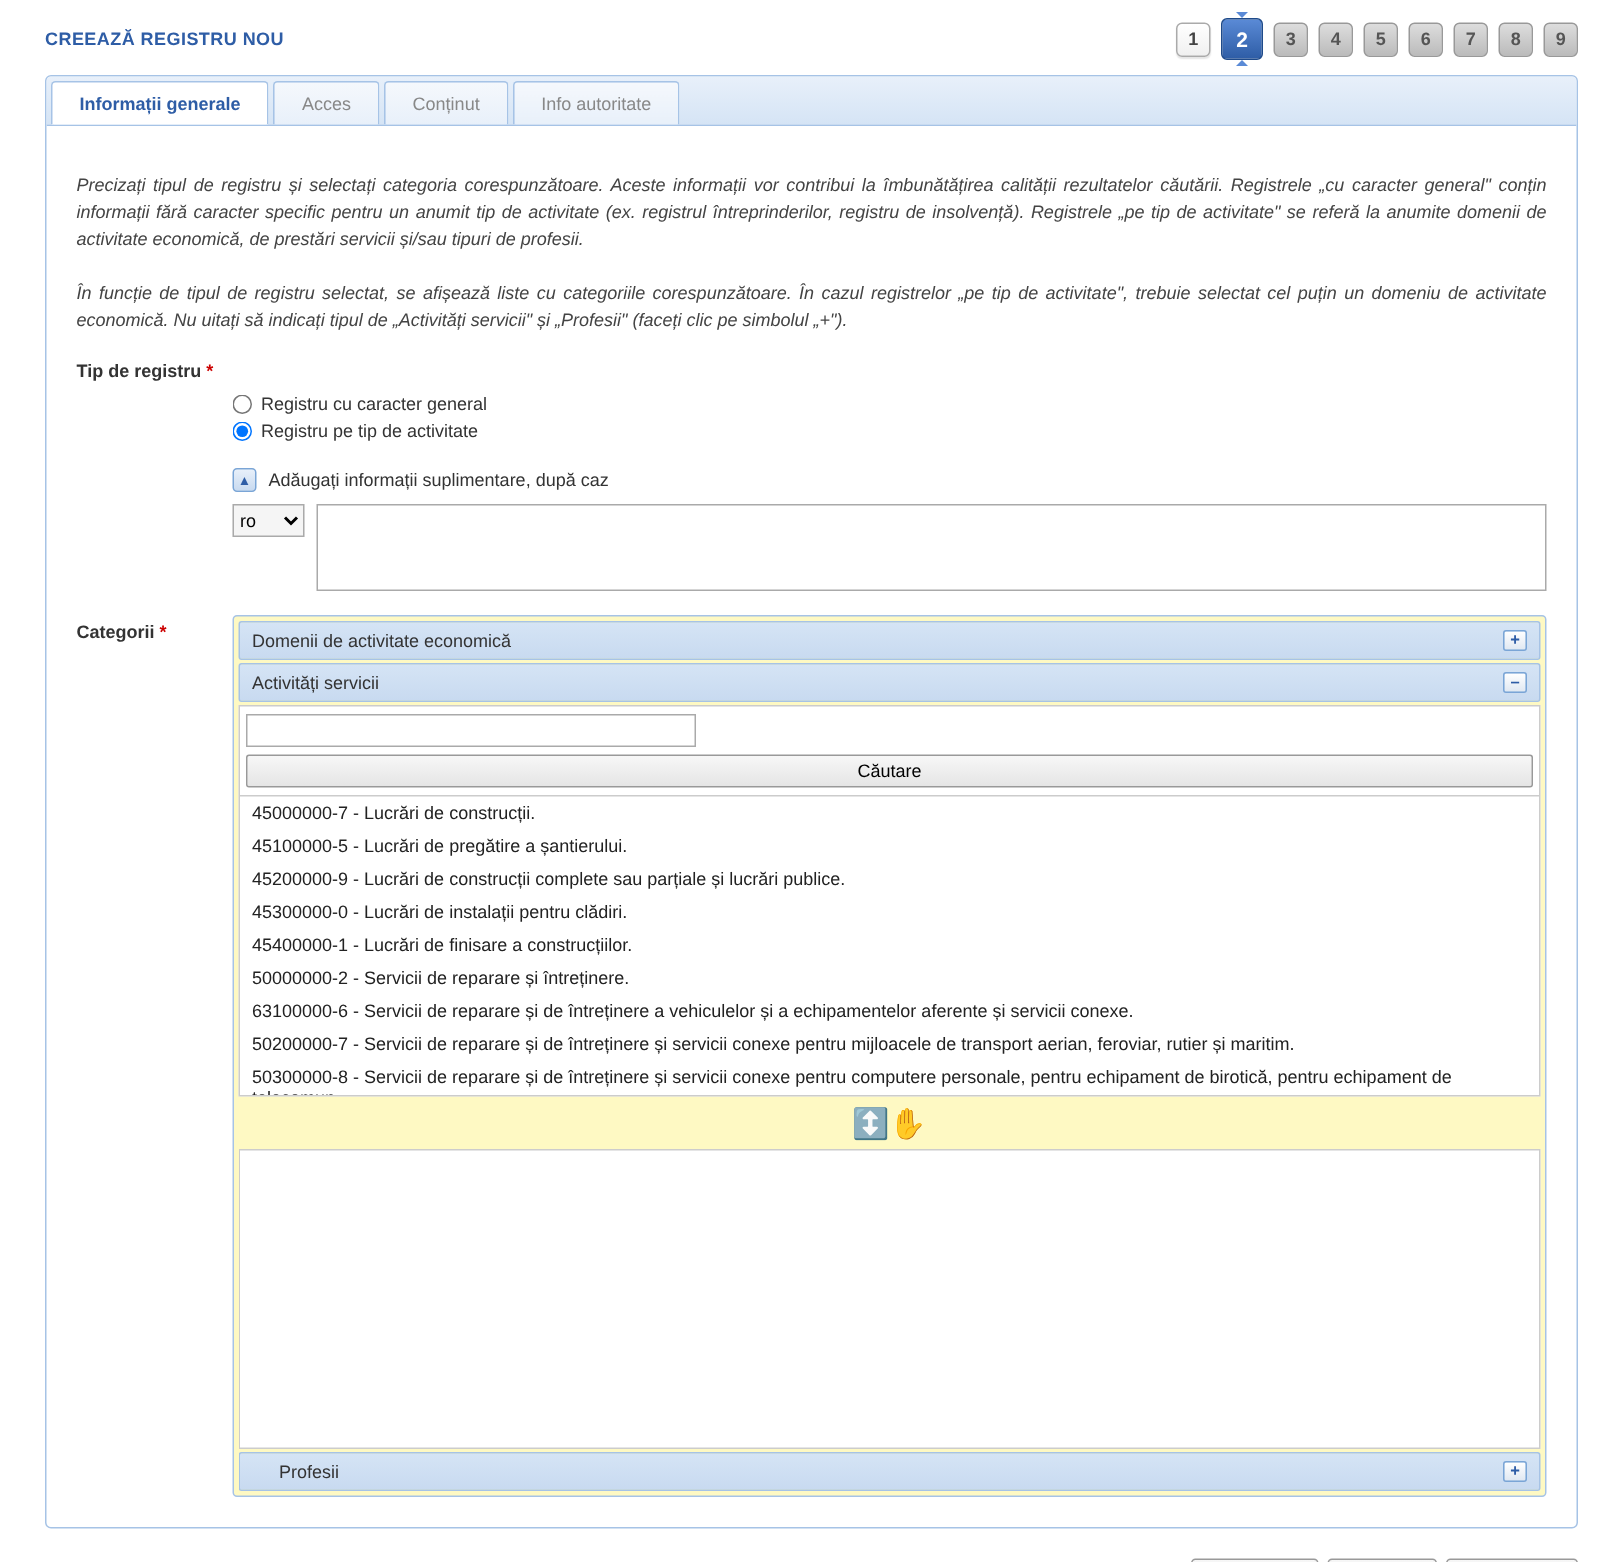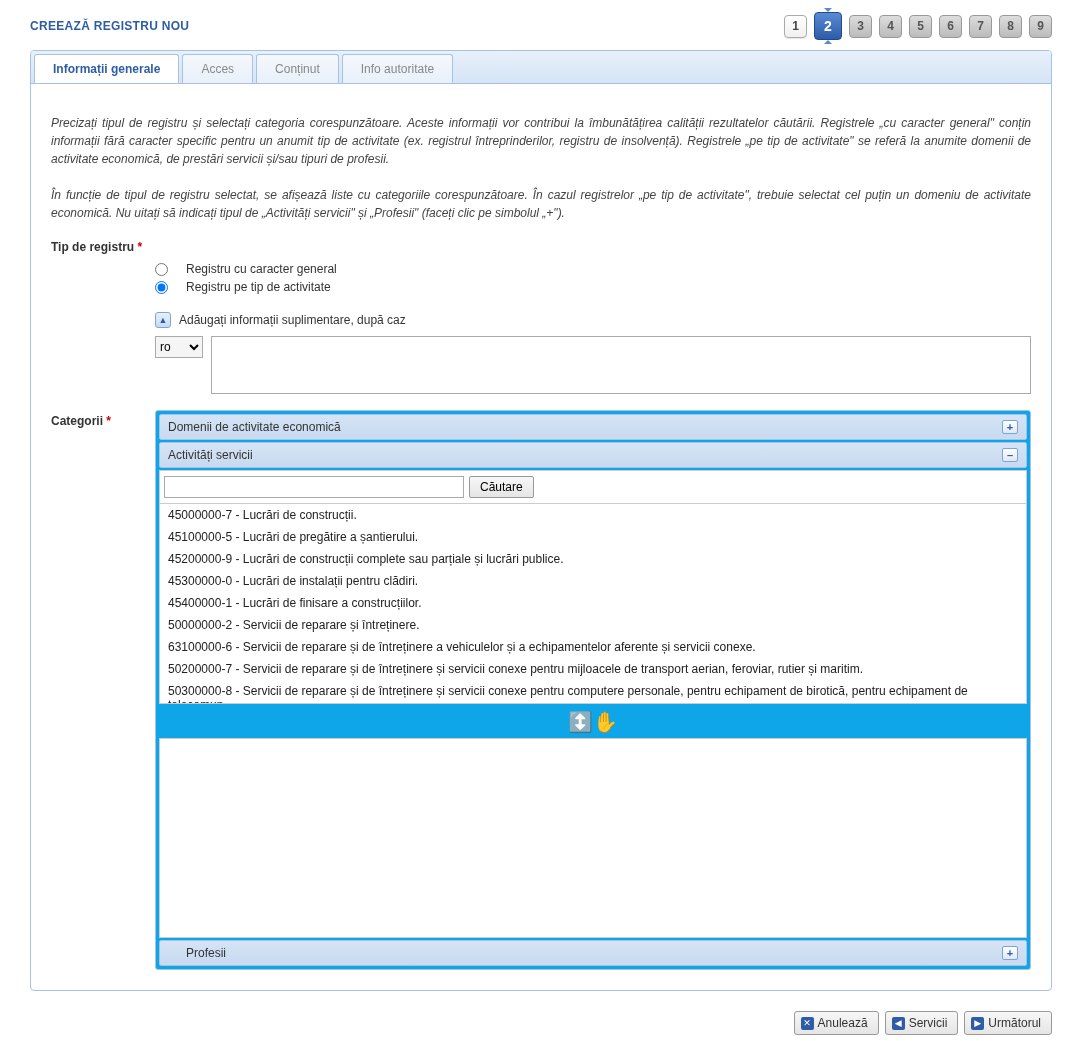--- a/index.html
+++ b/index.html
@@ -17,35 +17,35 @@
     .main-panel { border: 1px solid #a6c3e6; border-radius: 4px; overflow: hidden; background: #fff; }
     .tabs { background: linear-gradient(#e8f0fa, #d5e4f5); border-bottom: 1px solid #a6c3e6; display: flex; padding: 0; }
     .tab { padding: 7px 18px; border: 1px solid #a6c3e6; border-bottom: none; background: linear-gradient(#f5f8fc, #e8f0fa); color: #888; font-size: 12px; margin-top: 3px; margin-left: 3px; border-radius: 3px 3px 0 0; }
     .tab.active { background: #fff; color: #2e5da6; font-weight: bold; margin-top: 3px; position: relative; z-index: 1; }
     .tab-content { padding: 30px 20px 20px; }
     .description { font-style: italic; color: #444; text-align: justify; margin-bottom: 18px; line-height: 1.5; }
     .field-row { margin-bottom: 16px; }
     .field-label { font-weight: bold; color: #333; display: block; margin-bottom: 8px; }
     .required { color: #c00; }
     .radio-group { margin-left: 104px; }
-    .radio-item { display: flex; align-items: center; gap: 18px; margin-bottom: 4px; }
+    .radio-item { display: flex; align-items: center; gap: 6px; margin-bottom: 4px; }
     .radio-item input { margin: 0; }
     .expand-row { margin-left: 104px; margin-top: 18px; display: flex; align-items: center; gap: 8px; }
     .expand-btn { width: 16px; height: 16px; background: linear-gradient(#e8f0fa, #c8daf0); border: 1px solid #7aa5d6; border-radius: 3px; display: flex; align-items: center; justify-content: center; color: #2e5da6; font-size: 9px; cursor: pointer; }
     .lang-textarea-row { margin-left: 104px; margin-top: 8px; display: flex; gap: 8px; align-items: flex-start; }
     .lang-select { width: 48px; height: 22px; border: 1px solid #aaa; font-size: 12px; background: #f5f5f5; }
     .addl-textarea { flex: 1; height: 58px; border: 1px solid #aaa; resize: none; padding: 4px; font-family: inherit; font-size: 12px; }
     .categories-section { display: flex; gap: 12px; }
     .cat-label { width: 92px; font-weight: bold; padding-top: 4px; }
     .cat-content { flex: 1; }
-    .cat-panel { border: 1px solid #a6c3e6; border-radius: 3px; background: #0ea5e9; padding: 3px; }
+    .cat-panel { border: 1px solid #a6c3e6; border-radius: 3px; background: #fef9c3; padding: 3px; }
     .accordion-header { background: linear-gradient(#d5e4f5, #c8daf0); border: 1px solid #a6c3e6; border-radius: 2px; padding: 5px 8px; font-size: 12px; color: #333; display: flex; justify-content: space-between; align-items: center; margin-bottom: 2px; cursor: pointer; }
     .accordion-toggle { width: 16px; height: 14px; background: linear-gradient(#fff, #e0e8f2); border: 1px solid #7aa5d6; border-radius: 2px; display: flex; align-items: center; justify-content: center; color: #2e5da6; font-size: 11px; font-weight: bold; line-height: 1; }
     .accordion-body { background: #fff; border: 1px solid #ccc; margin-bottom: 2px; }
-    .search-row { padding: 5px 4px; display: flex; gap: 5px; }
+    .search-row { padding: 5px 4px; display: flex; gap: 5px; flex-direction: column; }
     .search-input { width: 300px; height: 22px; border: 1px solid #aaa; padding: 2px 4px; font-size: 12px; }
     .search-btn { padding: 3px 10px; border: 1px solid #999; background: linear-gradient(#f7f7f7, #e5e5e5); border-radius: 2px; font-size: 12px; cursor: pointer; }
     .list-box { height: 200px; overflow-y: scroll; border-top: 1px solid #ccc; }
     .list-item { padding: 4px 8px; font-size: 12px; color: #222; cursor: pointer; }
     .drag-handle { text-align: center; padding: 4px; }
     .drag-icon { font-size: 20px; }
     .empty-box { background: #fff; border: 1px solid #ccc; height: 200px; }
     .footer-buttons { display: flex; justify-content: flex-end; gap: 6px; margin-top: 20px; }
     .action-btn { padding: 4px 10px 4px 6px; border: 1px solid #999; background: linear-gradient(#f7f7f7, #e5e5e5); border-radius: 3px; font-size: 12px; display: flex; align-items: center; gap: 4px; cursor: pointer; color: #333; }
     .action-btn-icon { width: 13px; height: 13px; background: #2e5da6; border-radius: 2px; display: flex; align-items: center; justify-content: center; color: #fff; font-size: 9px; }

